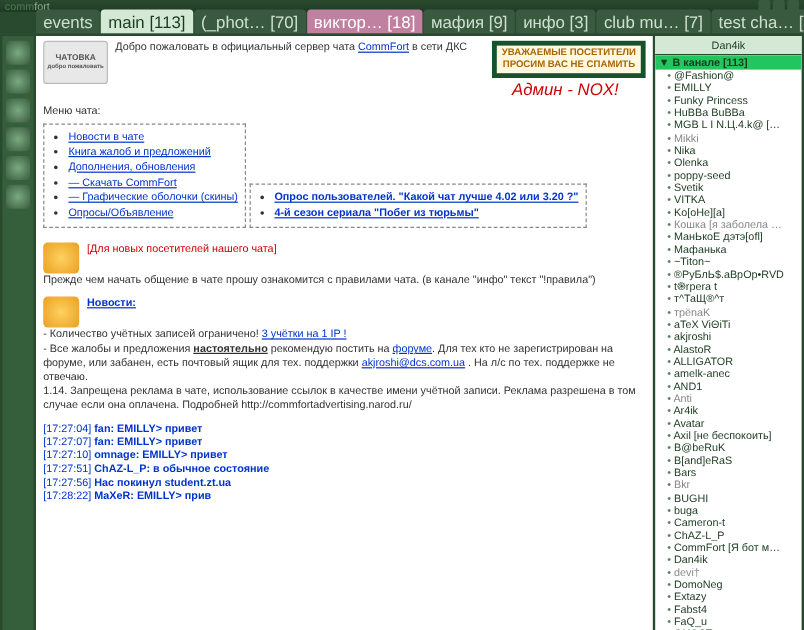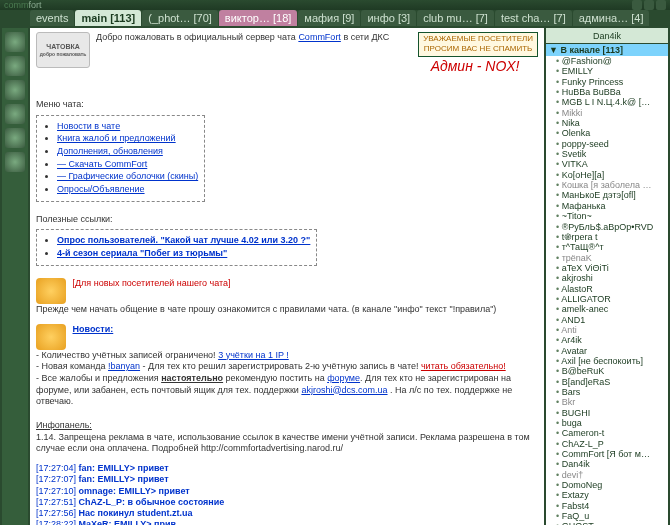--- a/index.html
+++ b/index.html
@@ -4,51 +4,51 @@
 <style>
 * { margin: 0; padding: 0; box-sizing: border-box; }
 body { font-family: Tahoma, Arial, sans-serif; font-size: 9px; background: #e8e8e8; width: 670px; height: 525px; overflow: hidden; }
 .window { width: 670px; height: 380px; background: #355e3b; display: flex; flex-direction: column; }
 .titlebar { height: 14px; background: linear-gradient(to bottom, #2a4a2f, #1f3a24); display: flex; align-items: center; padding: 0 4px; color: #ccc; font-size: 9px; }
 .title-app { color: #4a7a50; }
 .title-rest { color: #8aaa90; }
 .titlebar-buttons { margin-left: auto; display: flex; gap: 2px; }
 .titlebar-btn { width: 10px; height: 10px; background: #3a5a3f; border-radius: 2px; cursor: pointer; }
 .tabbar { height: 18px; background: #2a4a2f; display: flex; align-items: flex-end; padding-left: 30px; gap: 1px; }
-.tab { padding: 2px 6px; background: #3a5a3f; color: #cde0cf; font-size: 11px; border-radius: 3px 3px 0 0; cursor: pointer; white-space: nowrap; }
-.tab.active { background: #d4e8d6; color: #1a3a1f; font-weight: bold; }
+.tab { padding: 2px 6px; background: #3a5a3f; color: #cde0cf; font-size: 14px; border-radius: 3px 3px 0 0; cursor: pointer; white-space: nowrap; }
+.tab.active { background: #d4e8d6; color: #1a3a1f; font-weight: normal; }
 .tab.pink { background: #c080a0; color: #fff; }
 .body { flex: 1; display: flex; background: #2a4a2f; padding: 2px; gap: 2px; }
 .left-toolbar { width: 26px; background: #355e3b; display: flex; flex-direction: column; gap: 4px; padding: 4px 2px; align-items: center; }
 .tool-btn { width: 20px; height: 20px; background: radial-gradient(circle, #7aaa80, #3a5a3f); border-radius: 3px; cursor: pointer; }
 .main { flex: 1; background: #fff; display: flex; flex-direction: column; overflow: hidden; }
 .content { flex: 1; overflow-y: auto; padding: 4px 6px; color: #333; font-size: 9px; line-height: 1.3; }
-.header-box { display: flex; align-items: flex-start; gap: 6px; margin-bottom: 24px; }
+.header-box { display: flex; align-items: flex-start; gap: 6px; margin-bottom: 4px; }
 .chatbox-logo { width: 54px; height: 36px; background: #e8e8e8; border: 1px solid #bbb; border-radius: 3px; display: flex; flex-direction: column; align-items: center; justify-content: center; color: #555; font-size: 7px; font-weight: bold; }
 .welcome { font-size: 9px; }
 .link { color: #0033cc; text-decoration: underline; cursor: pointer; }
 .red { color: #cc0000; }
 .dotted-box { border: 1px dashed #888; padding: 4px 6px; margin: 4px 0; display: inline-block; }
 .menu-list { list-style: disc; margin-left: 14px; }
 .menu-list li { margin: 1px 0; }
 .u { text-decoration: underline; margin-top: 12px; }
 .section-gap { margin-top: 8px; }
 .news-icon { width: 30px; height: 26px; background: radial-gradient(circle, #ffd060, #e8a020); border-radius: 4px; display: inline-block; vertical-align: top; margin-right: 4px; }
 .chat-line { font-size: 9px; line-height: 1.25; }
 .ts { color: #0033cc; }
 .nick { color: #0033cc; font-weight: bold; }
 .msg-dark { color: #222; }
 .right-panel { width: 122px; background: #fff; display: flex; flex-direction: column; }
 .rp-header { height: 16px; background: #d4e8d6; border-bottom: 1px solid #2a4a2f; display: flex; align-items: center; justify-content: center; font-size: 9px; color: #1a3a1f; }
 .user-list { flex: 1; overflow-y: auto; font-size: 9px; }
-.channel-hdr { background: #7dd3fc; padding: 1px 3px; font-weight: bold; color: #1a3a1f; cursor: pointer; }
+.channel-hdr { background: #22c55e; padding: 1px 3px; font-weight: bold; color: #1a3a1f; cursor: pointer; }
 .user-item { padding: 0px 14px 0px 10px; cursor: pointer; white-space: nowrap; overflow: hidden; text-overflow: ellipsis; color: #1a3a1f; line-height: 1.15; }
 .user-item::before { content: "• "; color: #608060; }
 .user-item.aw { color: #888; }
-.admin-badge { display:inline-block; padding:1px 4px; border:1px solid #14532d; background:#fff8e0; color:#aa6600; font-size:8px; margin-left:6px; }
+.admin-badge { display:inline-block; padding:1px 4px; border:4px solid #14532d; background:#fff8e0; color:#aa6600; font-size:8px; margin-left:6px;font-weight:bold; }
 </style>
 </head>
 <body>
 
 <div class="window">
   <div class="titlebar">
     <span class="title-app">comm</span>
       <span class="title-rest">fort</span>
     <div class="titlebar-buttons">
       <div class="titlebar-btn"></div>
@@ -104,21 +104,20 @@
           <ul class="menu-list" id="menulist">
               <li><span class="link u">Новости в чате</span></li>
               <li><span class="link u">Книга жалоб и предложений</span></li>
               <li><span class="link u">Дополнения, обновления</span></li>
               <li><span class="link u">— Скачать CommFort</span></li>
               <li><span class="link u">— Графические оболочки (скины)</span></li>
               <li><span class="link u">Опросы/Объявление</span></li>
             </ul>
         </div>
 
-        <div class="section-gap">Полезные ссылки:</div>
         <div class="dotted-box">
           <ul class="menu-list" id="usefullist">
               <li><span class="link u" style="font-weight: bold;">Опрос пользователей. "Какой чат лучше 4.02 или 3.20 ?"</span></li>
               <li><span class="link u" style="font-weight: bold;">4-й сезон сериала "Побег из тюрьмы"</span></li>
             </ul>
         </div>
 
         <div class="section-gap">
           <span class="news-icon"></span>
           <span style="display:inline-block;vertical-align:top">
@@ -128,26 +127,22 @@
         <div>Прежде чем начать общение в чате прошу ознакомится с правилами чата. (в канале "инфо" текст "!правила")</div>
 
         <div class="section-gap">
           <span class="news-icon"></span>
           <span class="link u" style="font-weight:bold">Новости:</span>
         </div>
         <div>
           <span>- Количество учётных записей ограничено! </span><span class="link u">3 учётки на 1 IP !</span>
         </div>
         <div>
-          <span>- Новая команда </span><span class="link u">!banyan</span><span> - Для тех кто решил зарегистрировать 2-ю учётную запись в чате! </span><span class="link u red">читать обязательно!</span>
-        </div>
-        <div>
           <span>- Все жалобы и предложения </span><span class="u" style="font-weight:bold">настоятельно</span><span> рекомендую постить на </span><span class="link u">форуме</span><span>. Для тех кто не зарегистрирован на форуме, или забанен, есть почтовый ящик для тех. поддержки </span><span class="link u">akjroshi@dcs.com.ua</span><span> . На л/с по тех. поддержке не отвечаю.</span>
         </div>
-        <div class="u">Инфопанель:</div>
         <div>1.14. Запрещена реклама в чате, использование ссылок в качестве имени учётной записи. Реклама разрешена в том случае если она оплачена. Подробней http://commfortadvertising.narod.ru/</div>
 
         <div class="section-gap" id="chatlog">
             <div class="chat-line"><span class="ts">[17:27:04]</span> <span class="nick">fan: EMILLY&gt; привет</span></div>
             <div class="chat-line"><span class="ts">[17:27:07]</span> <span class="nick">fan: EMILLY&gt; привет</span></div>
             <div class="chat-line"><span class="ts">[17:27:10]</span> <span class="nick">omnage: EMILLY&gt; привет</span></div>
             <div class="chat-line"><span class="ts">[17:27:51]</span> <span class="nick">ChAZ-L_P: в обычное состояние</span></div>
             <div class="chat-line"><span class="ts">[17:27:56]</span> <span class="nick">Нас покинул student.zt.ua</span></div>
             <div class="chat-line"><span class="ts">[17:28:22]</span> <span class="nick">MaXeR: EMILLY&gt; прив</span></div>
           </div>

